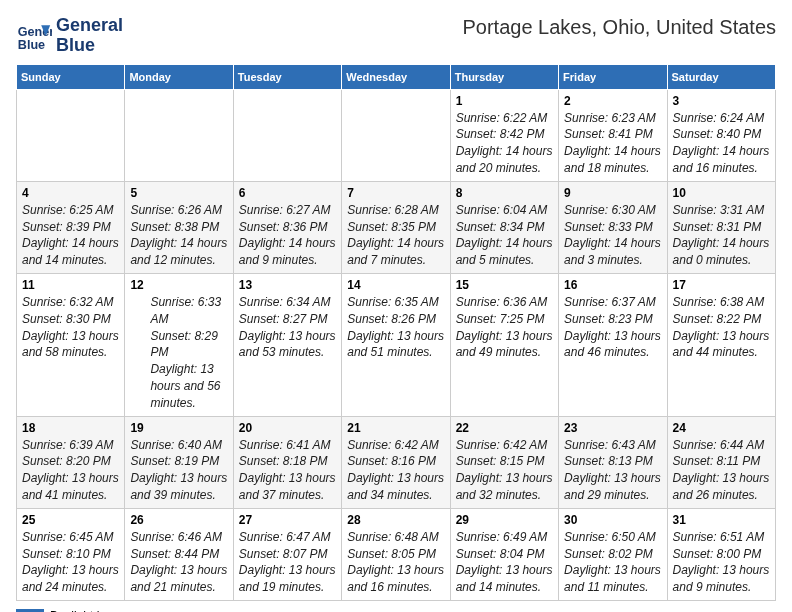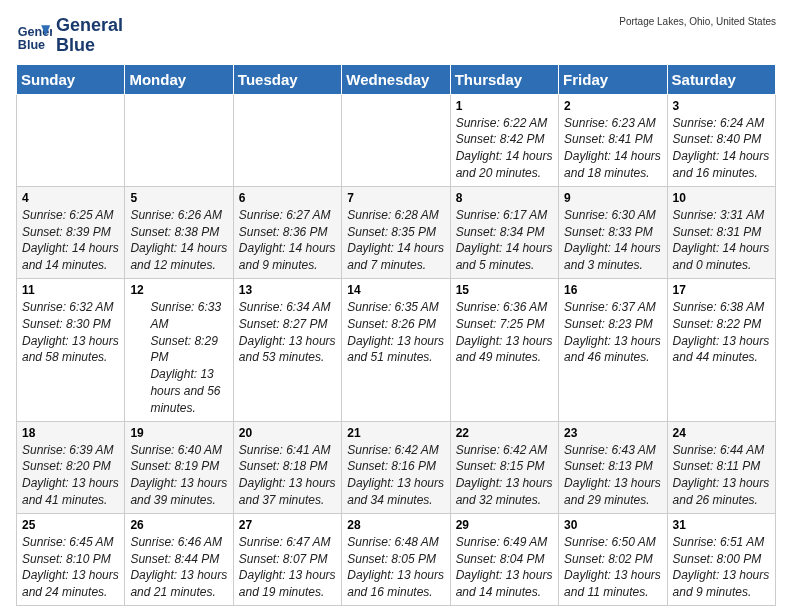--- a/index.html
+++ b/index.html
@@ -36,34 +36,34 @@
     }
     .title-area {
       text-align: right;
     }
     .main-title {
       font-size: 36px;
       font-weight: bold;
       color: #1a1a1a;
     }
     .subtitle {
-      font-size: 10px;
+      font-size: 20px;
       color: #333;
     }
     .calendar {
       width: 100%;
       border-collapse: collapse;
       font-size: 11px;
     }
     .calendar th {
       background: #2e6eb5;
       color: #fff;
       padding: 6px 4px;
       text-align: left;
-      font-size: 15px;
+      font-size: 11px;
       font-weight: bold;
       border: 1px solid #fff;
     }
     .calendar td {
       border: 1px solid #ccc;
       vertical-align: top;
       padding: 4px 5px;
       width: calc(100% / 7);
       min-height: 80px;
       background: #fff;
@@ -178,21 +178,21 @@
 Daylight: 14 hours and 9 minutes.</div>
         </td>
         <td>
           <div class="day-num">7</div>
           <div class="day-info" style="white-space: pre-line;">Sunrise: 6:28 AM
 Sunset: 8:35 PM
 Daylight: 14 hours and 7 minutes.</div>
         </td>
         <td>
           <div class="day-num">8</div>
-          <div class="day-info" style="white-space: pre-line;">Sunrise: 6:17 AM
+          <div class="day-info" style="white-space: pre-line;">Sunrise: 6:04 AM
 Sunset: 8:34 PM
 Daylight: 14 hours and 5 minutes.</div>
         </td>
         <td>
           <div class="day-num">9</div>
           <div class="day-info" style="white-space: pre-line;">Sunrise: 6:30 AM
 Sunset: 8:33 PM
 Daylight: 14 hours and 3 minutes.</div>
         </td>
         <td>

